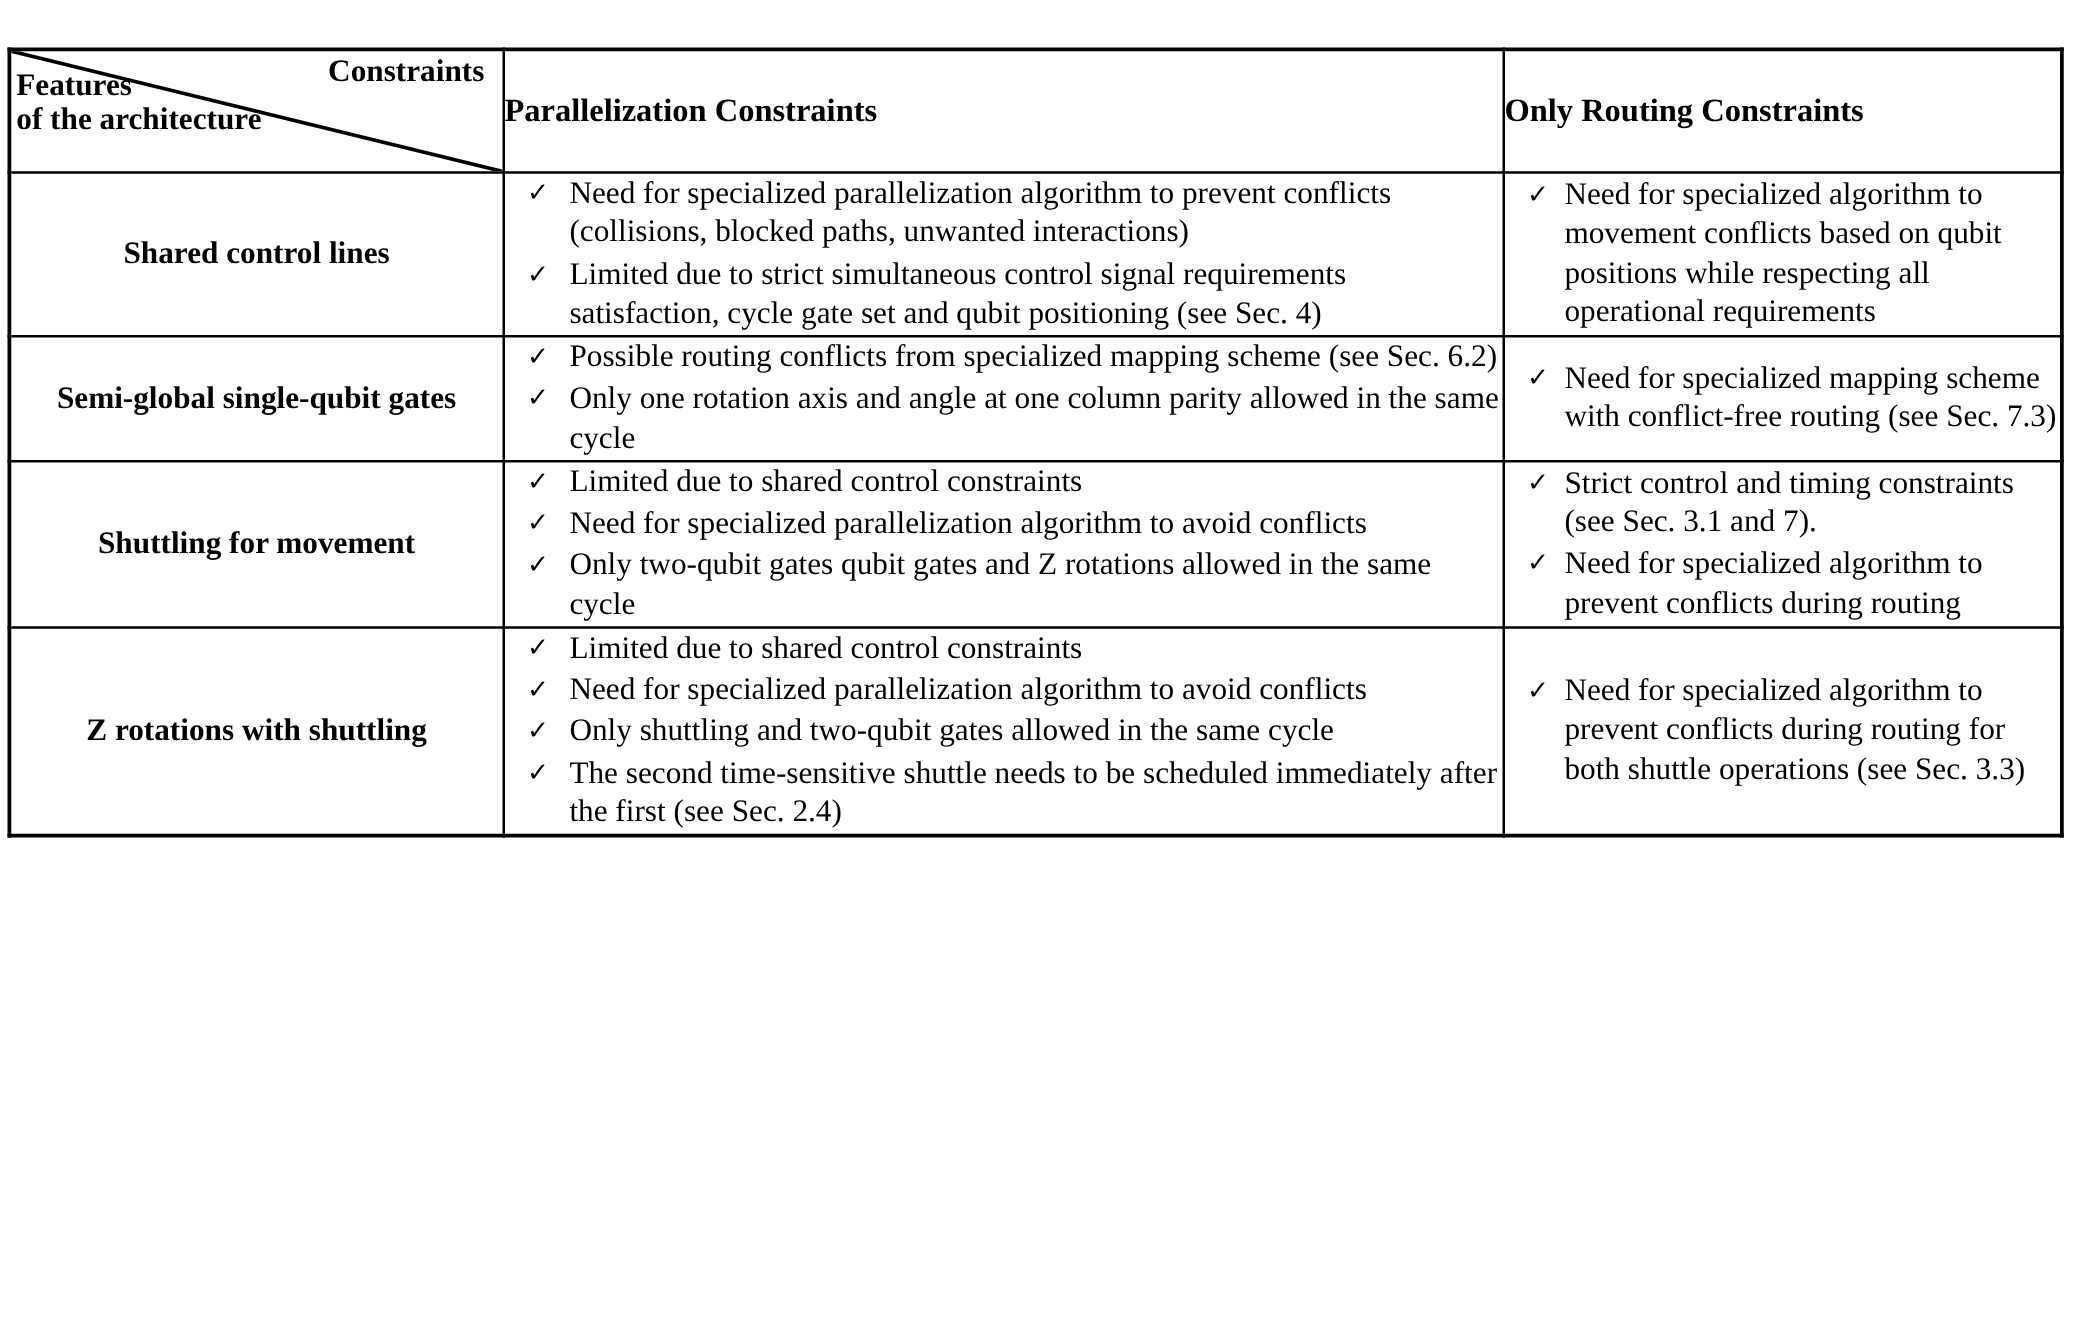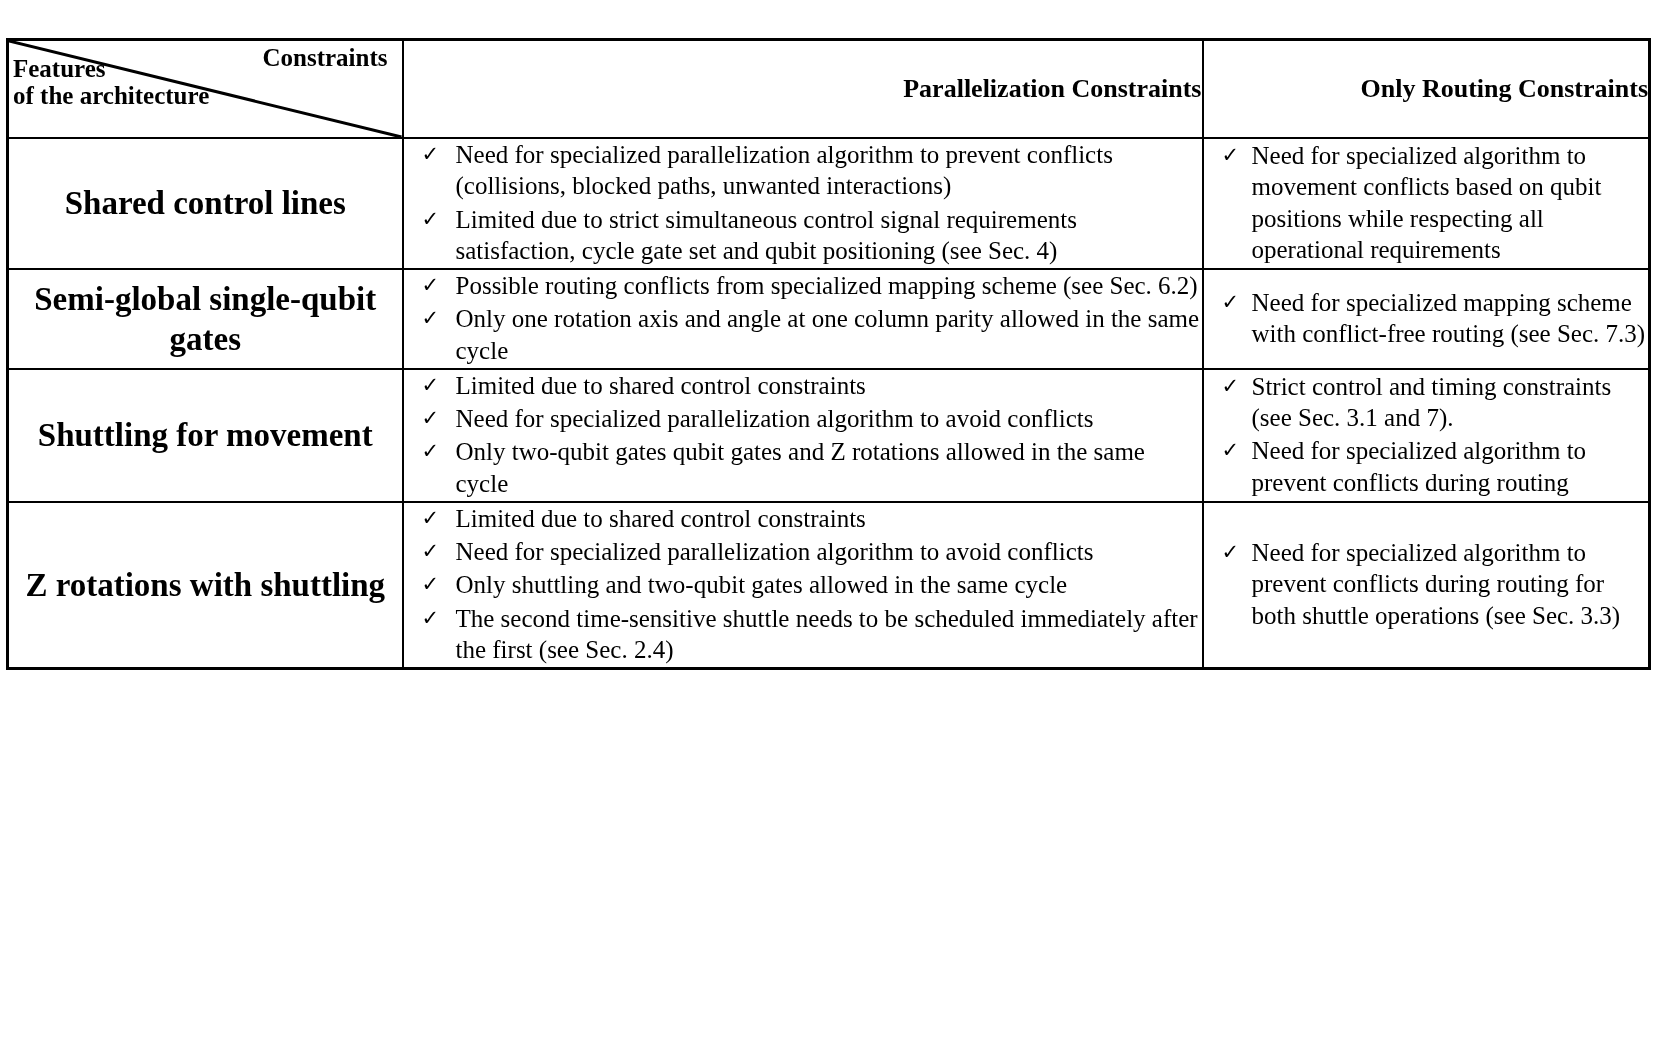--- a/index.html
+++ b/index.html
@@ -66,30 +66,30 @@
   .corner-bottom-label {
     position: absolute;
     left: 4px;
     top: 14px;
     font-weight: bold;
     font-size: 25px;
     line-height: 1.08;
     text-align: left;
   }
   .head-cell {
-    text-align: right;
+    text-align: left;
     font-weight: bold;
     font-size: 26px;
     height: 96px;
   }
   
   .feature-cell {
     text-align: center;
     font-weight: bold;
-    font-size: 33px;
+    font-size: 25px;
     line-height: 1.22;
     padding: 6px 10px;
   }
   .list-cell {
     padding: 8px 8px 10px 6px;
     vertical-align: top;
   }
   ul.checklist {
     list-style: none;
     margin: 0;

